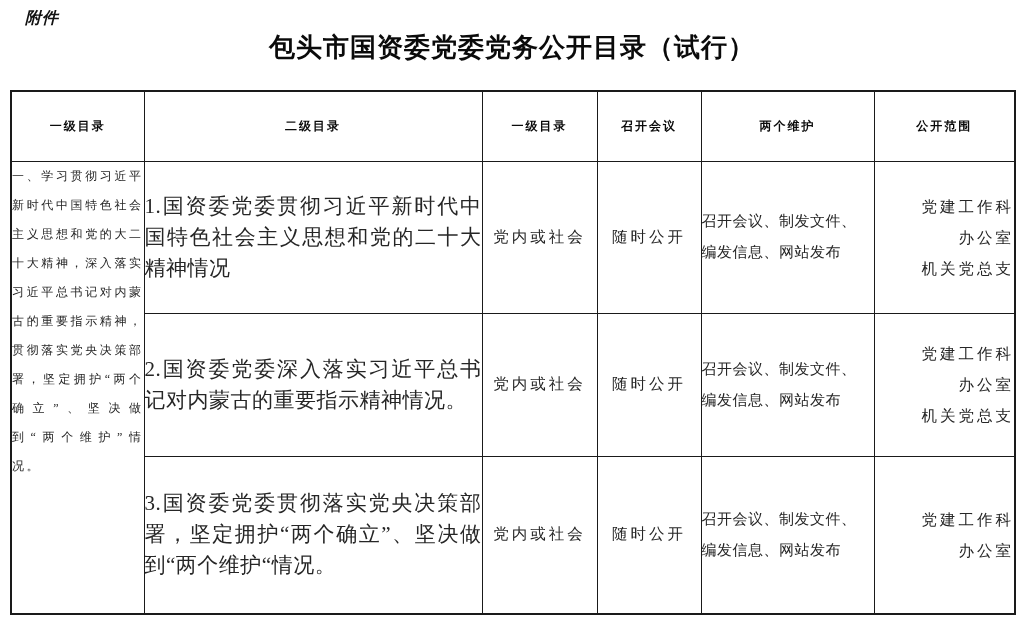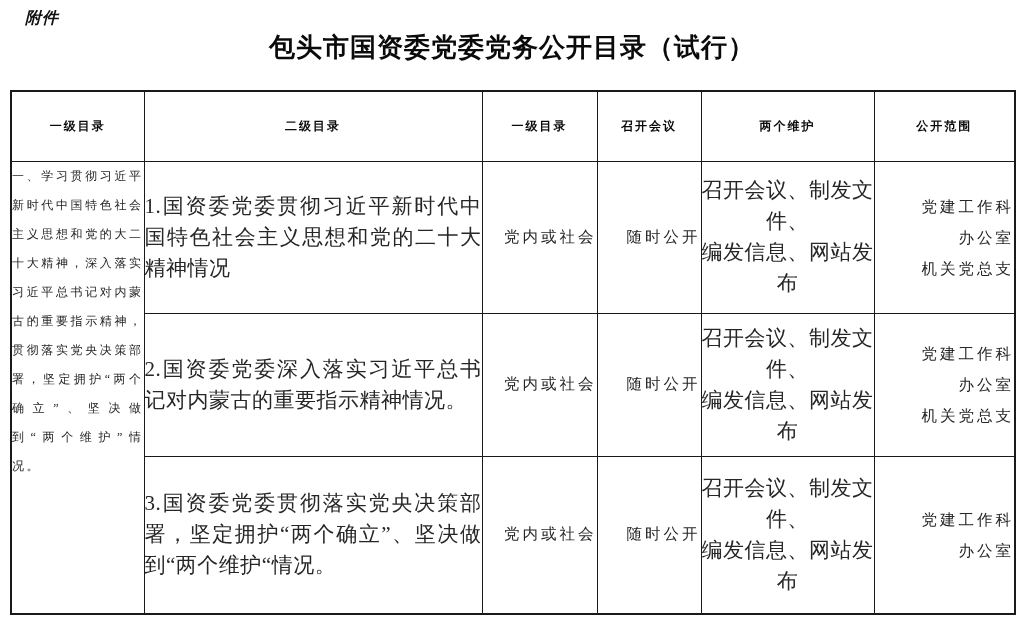--- a/index.html
+++ b/index.html
@@ -76,28 +76,28 @@
     vertical-align: middle;
     text-align: justify;
     text-justify: inter-character;
     font-size: 21px;
     line-height: 31px;
     letter-spacing: 0.5px;
     padding: 0 14px 0 10px;
   }
   td.cell-scope, td.cell-time {
     vertical-align: middle;
-    text-align: right;
+    text-align: center;
     font-size: 15.5px;
     letter-spacing: 3px;
   }
   td.cell-method {
     vertical-align: middle;
-    text-align: center;
-    font-size: 21px;
+    text-align: left;
+    font-size: 15px;
     line-height: 31px;
     letter-spacing: 0.5px;
     white-space: pre-line;
     margin-top: 44px;
   }
   td.cell-department {
     vertical-align: middle;
     text-align: right;
     font-size: 15.5px;
     line-height: 31px;

